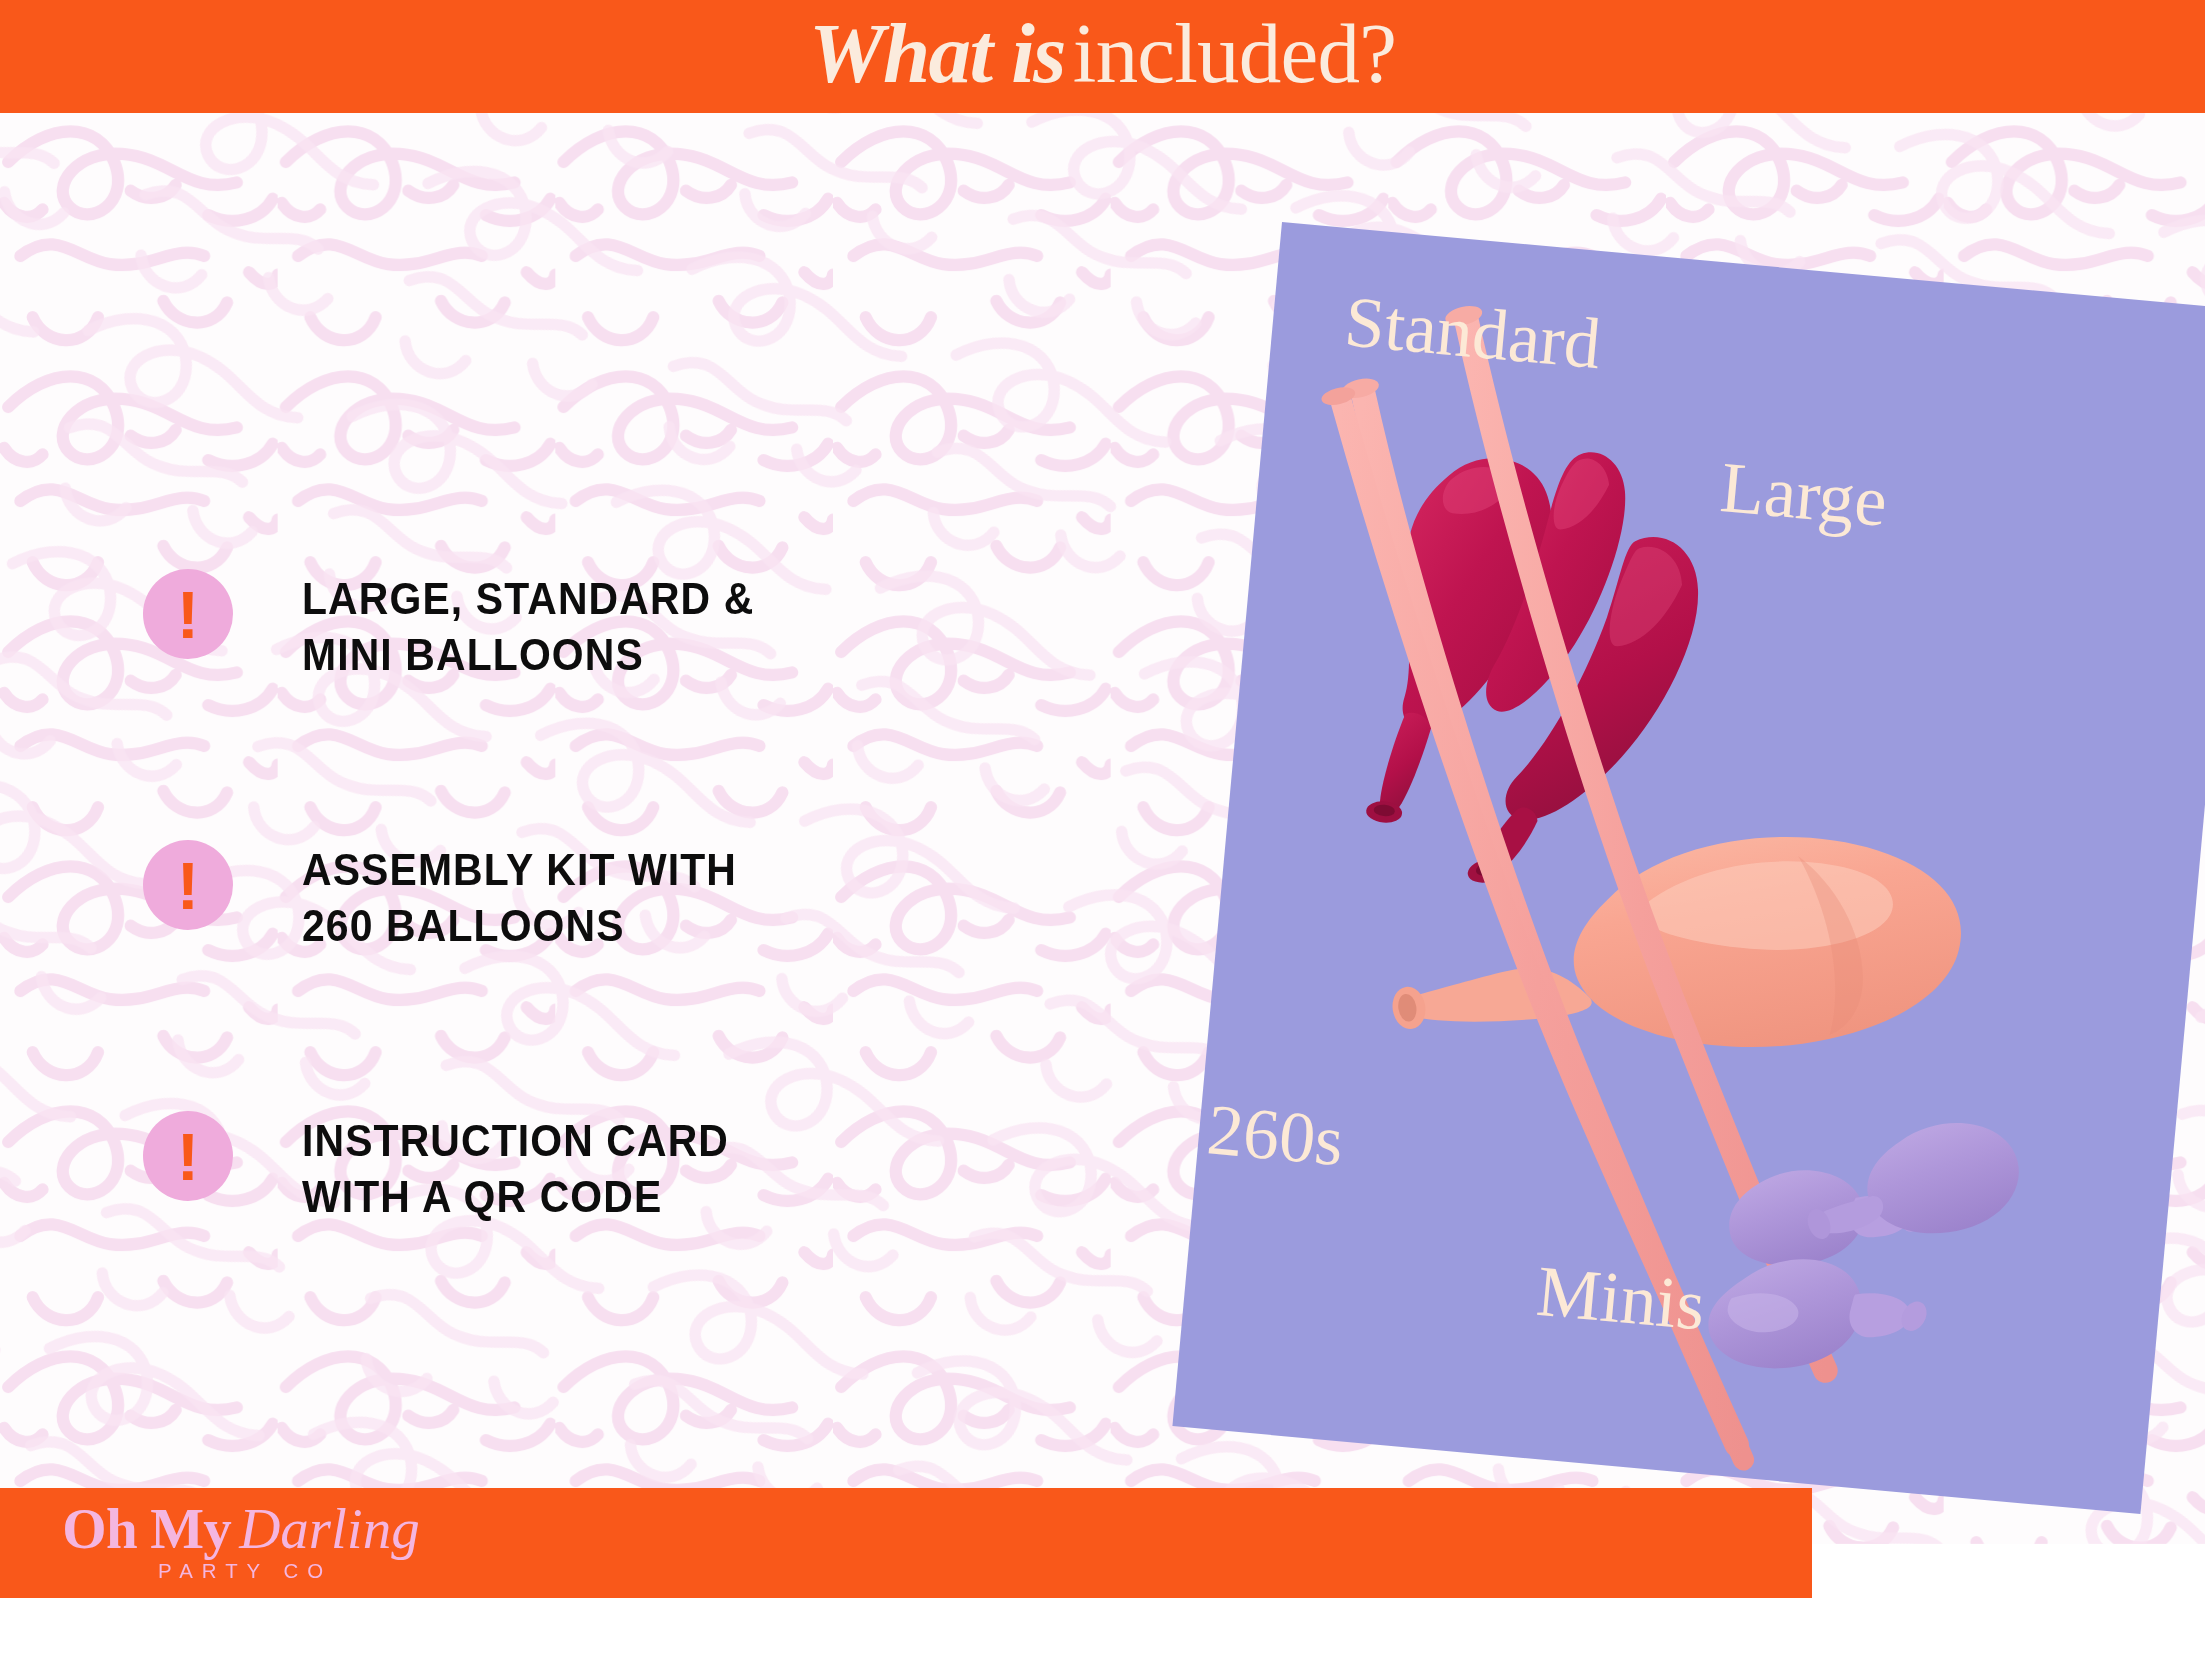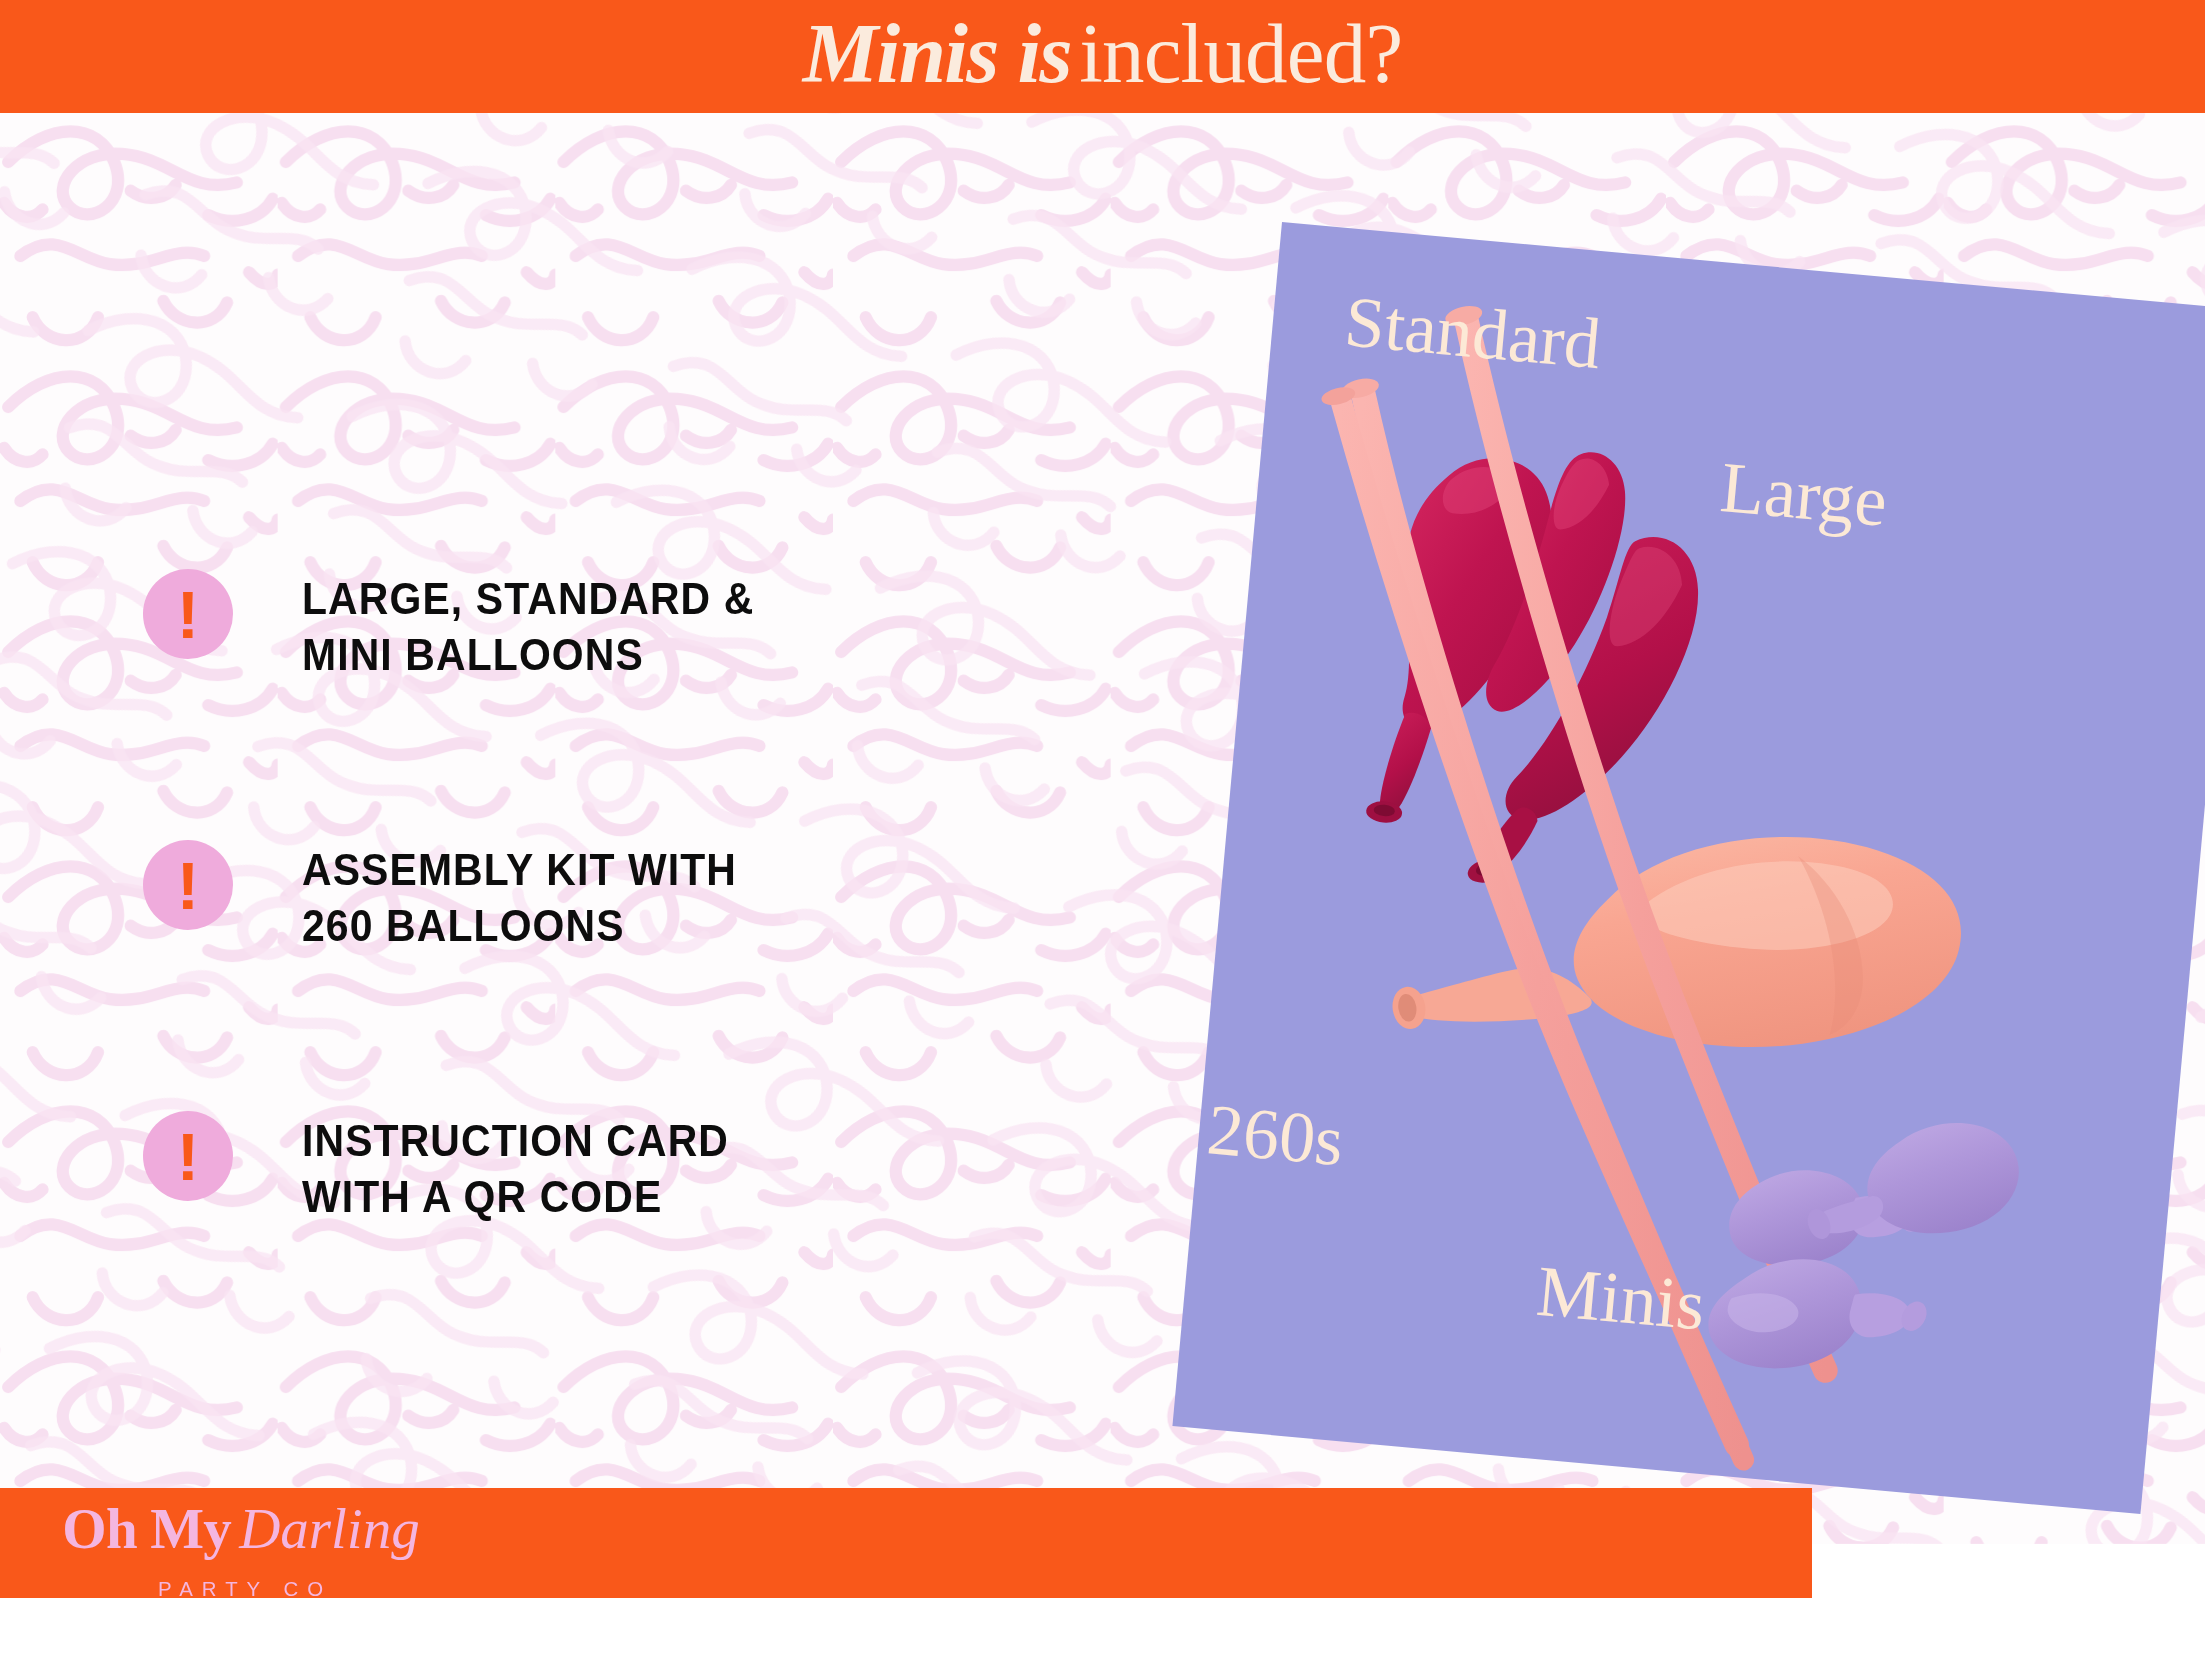--- a/index.html
+++ b/index.html
@@ -49,21 +49,21 @@
   }
   #brand-name{
     font-family:"Liberation Serif", serif;
     color:#F4B6E0; font-size:57px; line-height:1.05; white-space:nowrap;
   }
   #brand-name .b1{ font-weight:bold; letter-spacing:-0.8px; }
   #brand-name .b2{ font-style:italic; font-weight:normal; padding-left:8.2px; }
   #brand-tagline{
     font-family:"Liberation Sans", sans-serif;
     color:#F4B6E0; font-size:20.4px; letter-spacing:9px;
-    margin-top:19px; padding-left:8.2px;
+    margin-top:1px; padding-left:8.2px;
   }
   #social-handle{
     position:absolute; right:64px; top:38px;
     font-family:"Liberation Serif", serif;
     font-weight:bold;
     color:#F4B6E0; font-size:38px; letter-spacing:-0.4px; white-space:nowrap;
   }
 
   
   #feature-list{
@@ -151,21 +151,21 @@
       </pattern>
     </defs>
     <rect x="0" y="0" width="2700" height="1752" fill="#FEFCFD"></rect>
     <rect x="0" y="0" width="2700" height="1752" fill="url(#squig)"></rect>
     <rect x="0" y="0" width="2700" height="1752" fill="url(#squig2)" opacity="0.75"></rect>
   </svg>
 </div>
 
 <div id="header-bar">
   <div id="header-title">
-    <span class="em">Minis is</span><span>included?</span>
+    <span class="em">What is</span><span>included?</span>
   </div>
 </div>
 
 <div id="feature-list">
 
   <div class="feature-item">
     <div class="feature-badge">
       <span class="bang">!</span>
     </div>
     <div class="feature-text">LARGE, STANDARD &amp;

